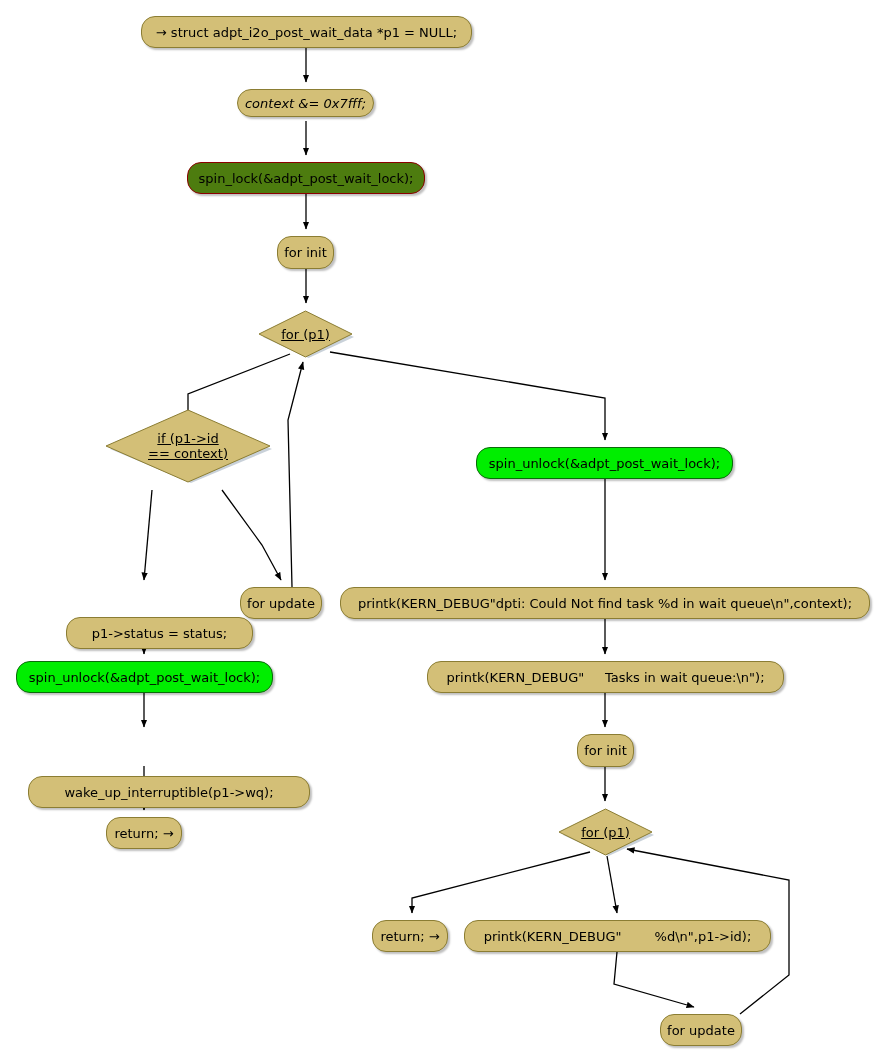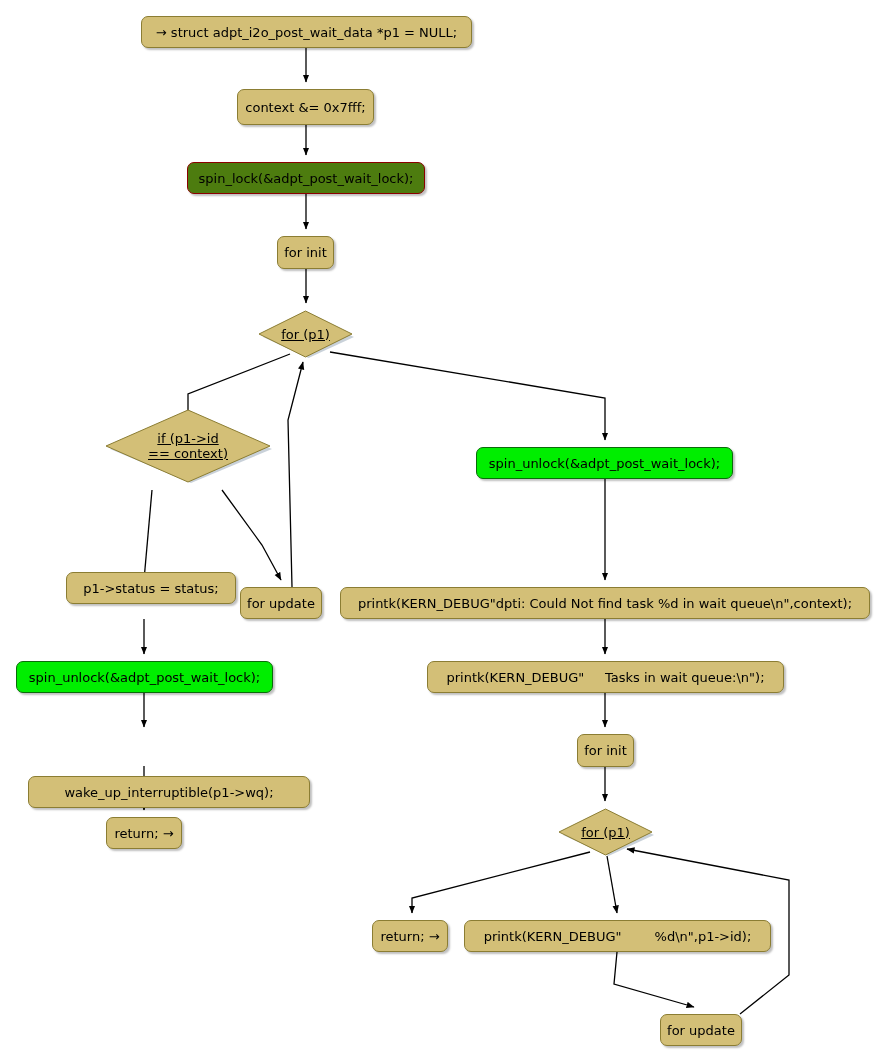--- a/index.html
+++ b/index.html
@@ -32,21 +32,21 @@
     display: flex;
     align-items: center;
     justify-content: center;
     white-space: pre;
     text-align: center;
     font-size: 13px;
     line-height: 15px;
     color: #000000;
   }
   .rect {
-    border-radius: 7px;
+    border-radius: 14px;
     border: 1px solid #8B7D33;
     background: #D3BF77;
     box-shadow: 2px 2px 2px rgba(0,0,0,0.25);
     padding: 0 8px;
     justify-content: center;
   }
   .rect.red {
     background: #4d7c0f;
     border: 1px solid #8B0000;
   }
@@ -103,33 +103,33 @@
         <path d="M605,767 L605,801" fill="none" stroke="#000000" stroke-width="1.3" marker-end="url(#arrowhead)"></path>
         <path d="M590,852 L412,898 L412,913" fill="none" stroke="#000000" stroke-width="1.3" marker-end="url(#arrowhead)"></path>
         <path d="M607,856 L617,913" fill="none" stroke="#000000" stroke-width="1.3" marker-end="url(#arrowhead)"></path>
         <path d="M617,952 L614,984 L694,1007" fill="none" stroke="#000000" stroke-width="1.3" marker-end="url(#arrowhead)"></path>
         <path d="M740,1014 L789,975 L789,880 L627,849" fill="none" stroke="#000000" stroke-width="1.3" marker-end="url(#arrowhead)"></path>
       </g>
   </svg>
 
   <div id="node-layer">
       <div class="node rect" style="left: 141px; top: 16px; width: 331px; height: 32px;"><span>→ struct adpt_i2o_post_wait_data *p1 = NULL;</span></div>
-      <div class="node rect" style="left: 237px; top: 89px; width: 137px; height: 36px;"><span>context &amp;= 0x7fff;</span></div>
+      <div class="node rect" style="left: 237px; top: 89px; width: 137px; height: 28px; font-style: italic;"><span>context &amp;= 0x7fff;</span></div>
       <div class="node rect red" style="left: 187px; top: 162px; width: 238px; height: 32px;"><span>spin_lock(&amp;adpt_post_wait_lock);</span></div>
       <div class="node rect" style="left: 277px; top: 236px; width: 57px; height: 33px;"><span>for init</span></div>
       <div class="node diamond" style="left: 257px; top: 310px; width: 97px; height: 48px;"><svg class="dshape" viewBox="0 0 97 48" preserveAspectRatio="none">
           <path d="M48.5,3 L94,24 L48.5,45 L3,24 Z" fill="#8899aa" opacity="0.45" transform="translate(3,3)"></path>
           <path d="M48.5,1 L95,24 L48.5,47 L2,24 Z" fill="#D3BF77" stroke="#8B7D33" stroke-width="1"></path>
         </svg><span class="dlabel">for (p1)</span></div>
       <div class="node diamond" style="left: 104px; top: 409px; width: 168px; height: 74px;"><svg class="dshape" viewBox="0 0 168 74" preserveAspectRatio="none">
           <path d="M84,3 L165,37 L84,71 L3,37 Z" fill="#8899aa" opacity="0.45" transform="translate(3,3)"></path>
           <path d="M84,1 L166,37 L84,73 L2,37 Z" fill="#D3BF77" stroke="#8B7D33" stroke-width="1"></path>
         </svg><span class="dlabel">if (p1-&gt;id
 == context)</span></div>
-      <div class="node rect" style="left: 66px; top: 572px; width: 170px; height: 32px;"><span>p1-&gt;status = status;</span></div>
+      <div class="node rect" style="left: 66px; top: 617px; width: 187px; height: 32px;"><span>p1-&gt;status = status;</span></div>
       <div class="node rect" style="left: 240px; top: 587px; width: 82px; height: 32px;"><span>for update</span></div>
       <div class="node rect green" style="left: 16px; top: 661px; width: 257px; height: 32px;"><span>spin_unlock(&amp;adpt_post_wait_lock);</span></div>
       <div class="node rect" style="left: 28px; top: 776px; width: 282px; height: 32px;"><span>wake_up_interruptible(p1-&gt;wq);</span></div>
       <div class="node rect" style="left: 106px; top: 817px; width: 76px; height: 32px;"><span>return; →</span></div>
       <div class="node rect green" style="left: 476px; top: 447px; width: 257px; height: 32px;"><span>spin_unlock(&amp;adpt_post_wait_lock);</span></div>
       <div class="node rect" style="left: 340px; top: 587px; width: 530px; height: 32px;"><span>printk(KERN_DEBUG"dpti: Could Not find task %d in wait queue\n",context);</span></div>
       <div class="node rect" style="left: 427px; top: 661px; width: 357px; height: 32px;"><span>printk(KERN_DEBUG"     Tasks in wait queue:\n");</span></div>
       <div class="node rect" style="left: 577px; top: 734px; width: 57px; height: 33px;"><span>for init</span></div>
       <div class="node diamond" style="left: 557px; top: 808px; width: 97px; height: 48px;"><svg class="dshape" viewBox="0 0 97 48" preserveAspectRatio="none">
           <path d="M48.5,3 L94,24 L48.5,45 L3,24 Z" fill="#8899aa" opacity="0.45" transform="translate(3,3)"></path>

